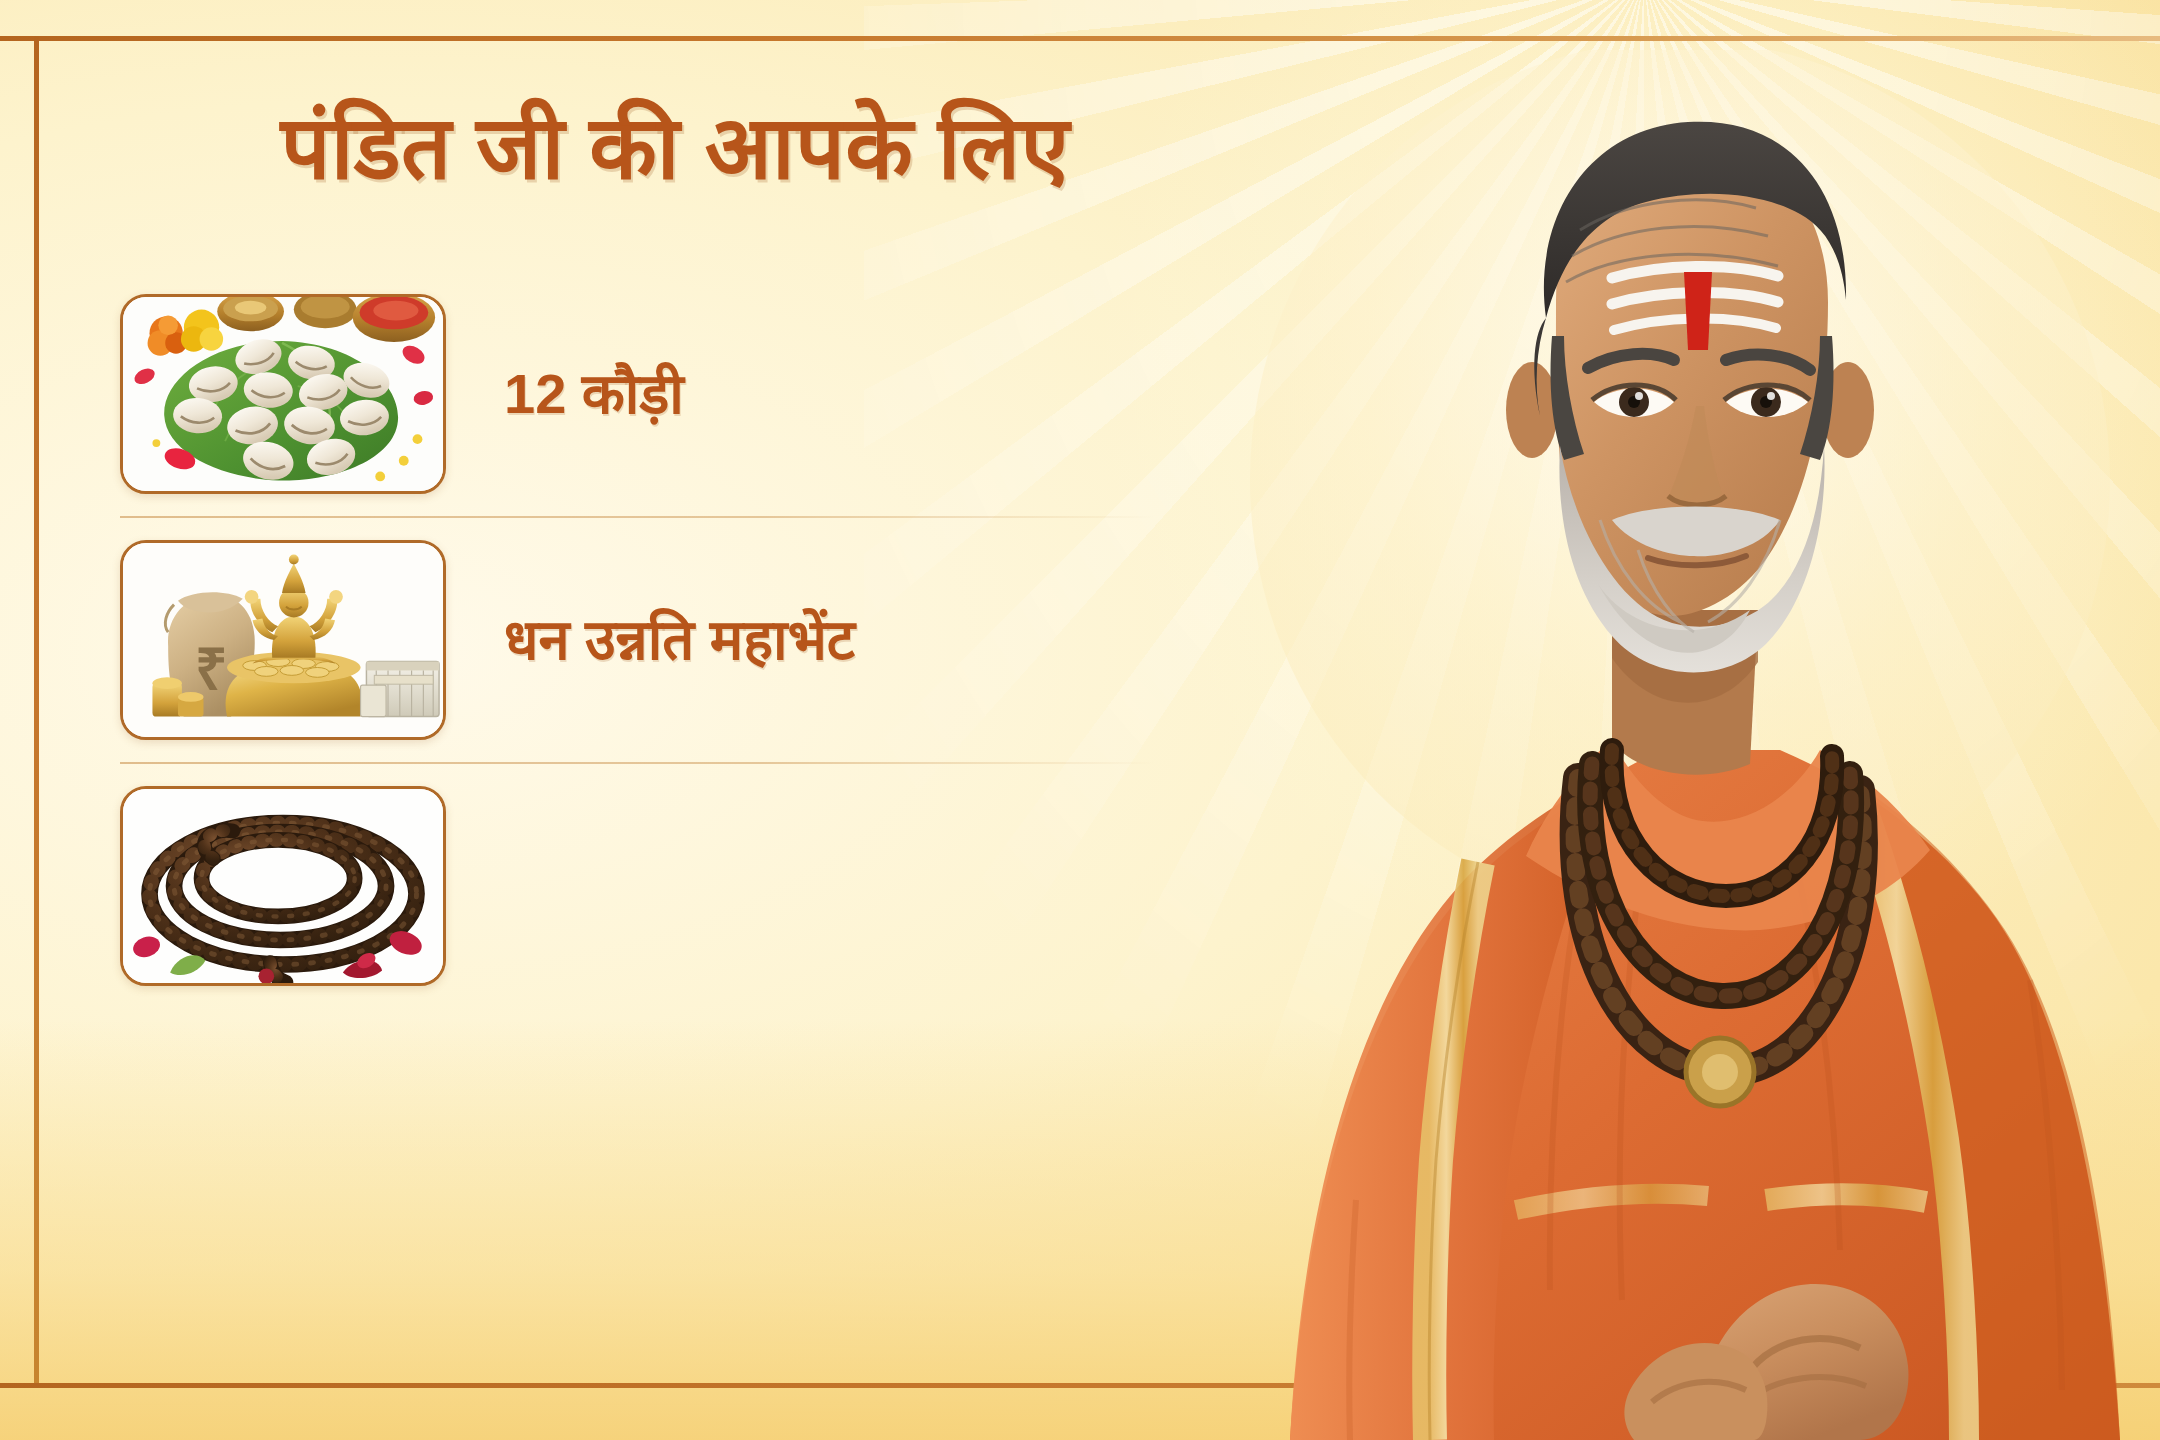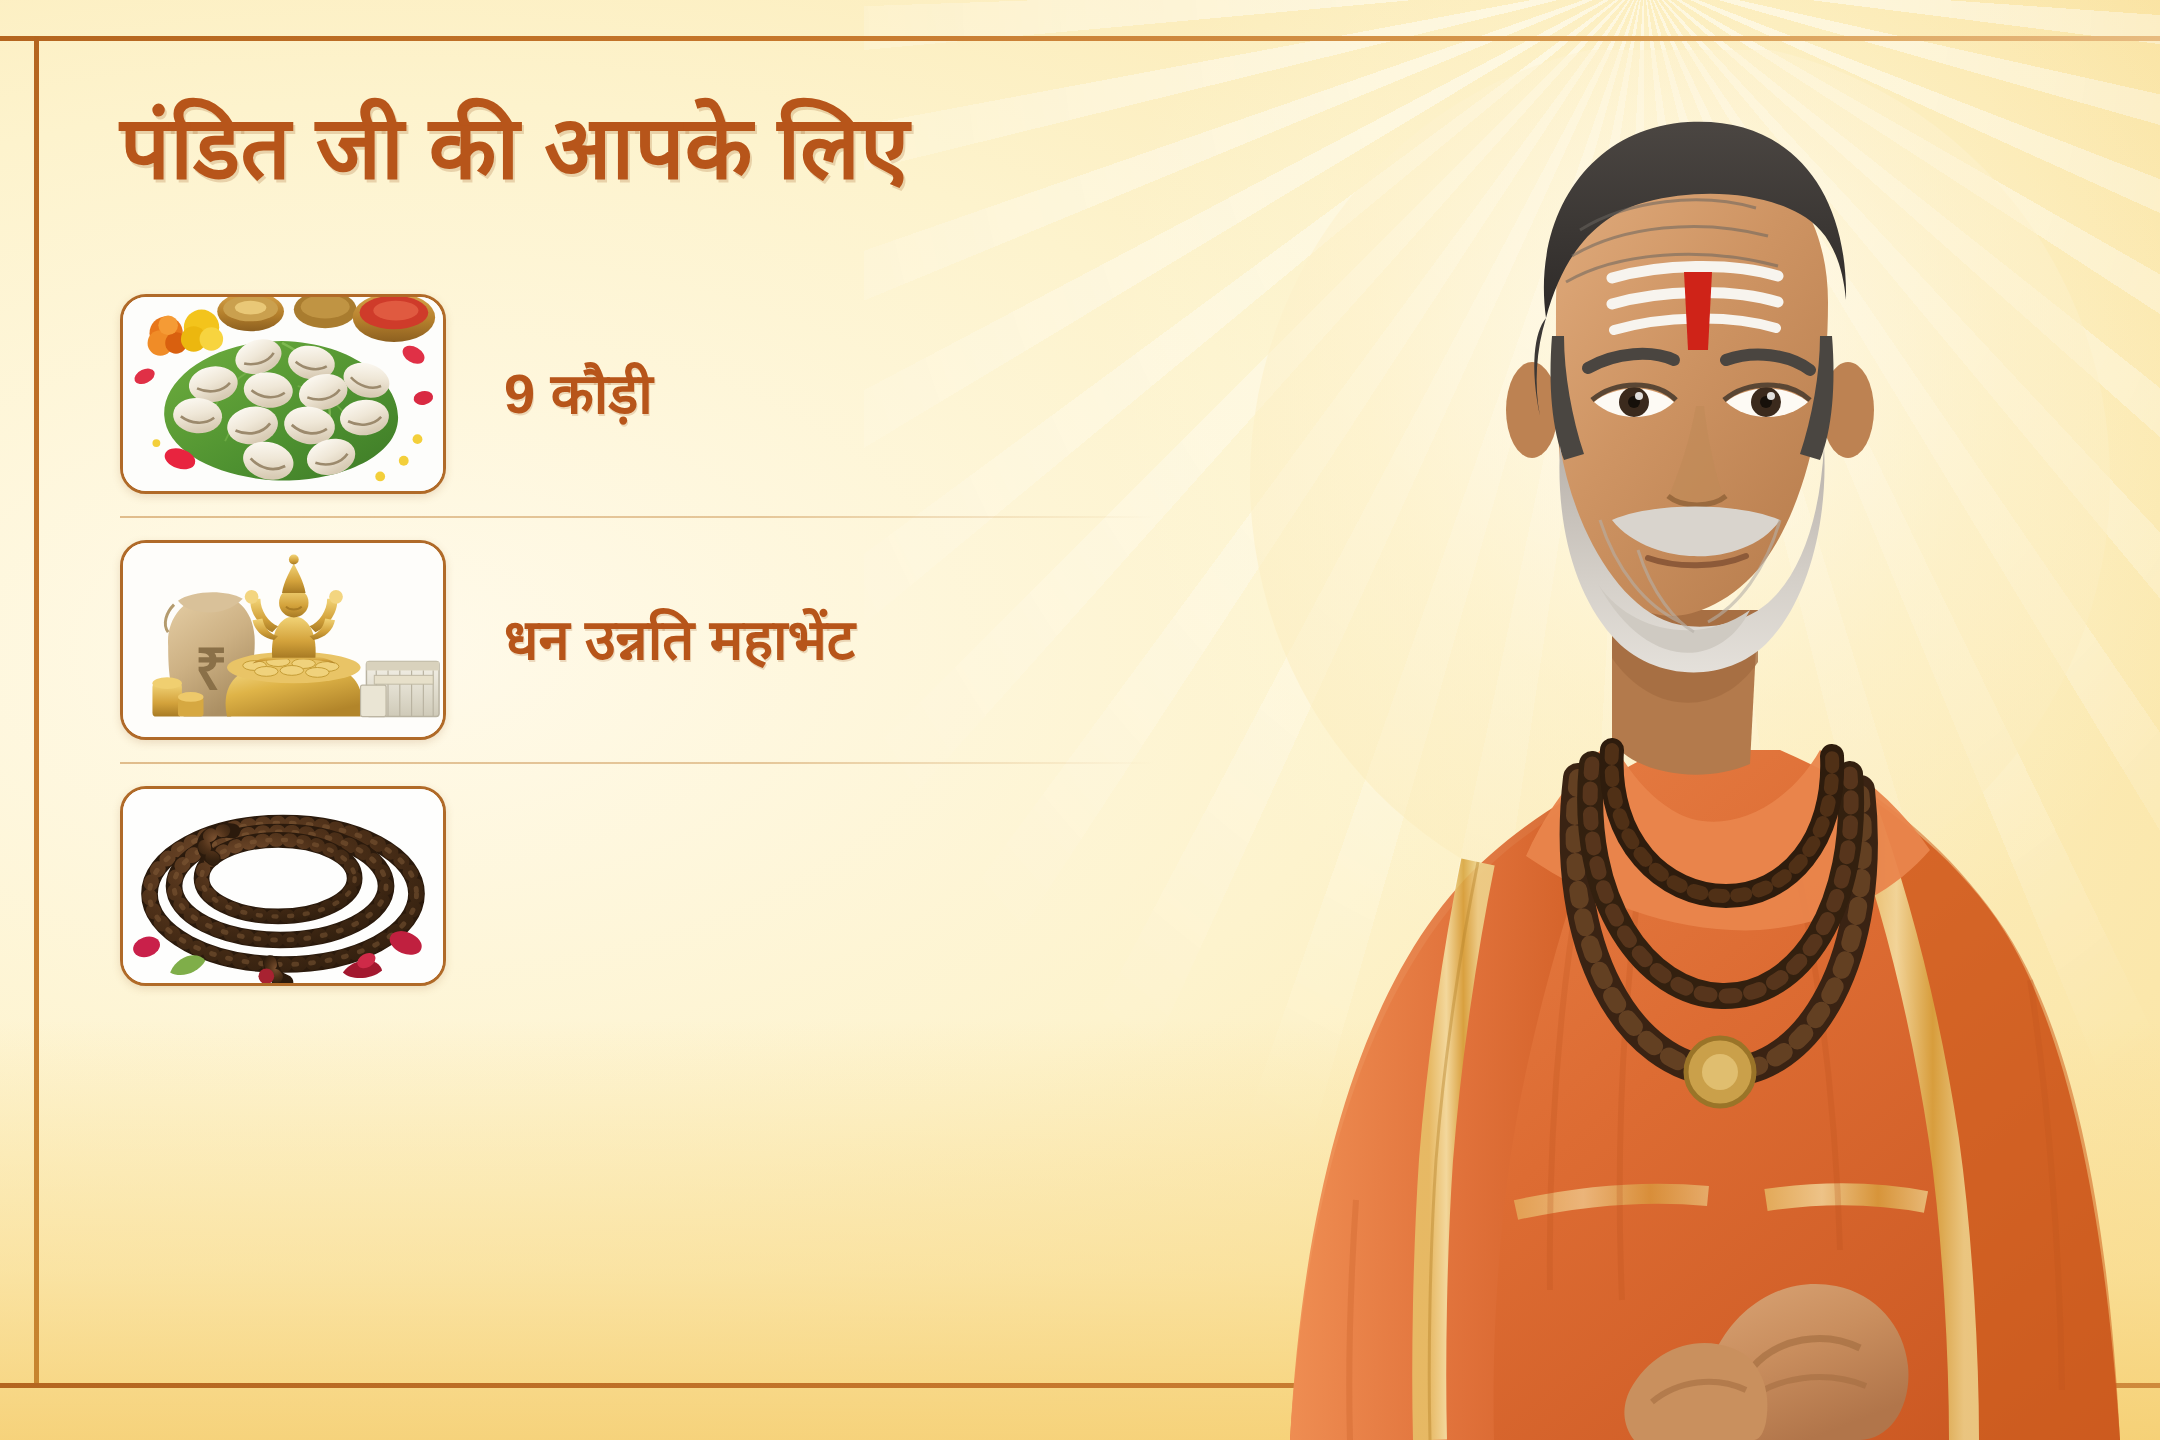--- a/index.html
+++ b/index.html
@@ -10,20 +10,21 @@
   }
   * { box-sizing: border-box; }
 
   .banner {
     position: relative;
     width: 2160px;
     height: 1440px;
     overflow: hidden;
     font-family: "Liberation Sans", "DejaVu Sans", sans-serif;
     background: #fdf3cf;
+    text-align: center;
   }
 
   
   .bg-base {
     position: absolute;
     inset: 0;
     background:
       radial-gradient(ellipse 120% 100% at 18% 45%, #fffaea 0%, #fdf3cd 38%, #fbe7ab 72%, #f9dd94 100%);
   }
   .bg-rays {
@@ -448,21 +449,21 @@
             <ellipse cx="22" cy="82" rx="11" ry="7" fill="#e03046" transform="rotate(-25 22 82)"></ellipse>
             <ellipse cx="58" cy="166" rx="16" ry="10" fill="#e8243f" transform="rotate(18 58 166)"></ellipse>
             <ellipse cx="296" cy="60" rx="12" ry="8" fill="#e03046" transform="rotate(30 296 60)"></ellipse>
             <ellipse cx="306" cy="104" rx="10" ry="7" fill="#d92a42" transform="rotate(-12 306 104)"></ellipse>
             <circle cx="300" cy="146" r="5" fill="#f3cf3a"></circle>
             <circle cx="286" cy="168" r="5" fill="#f3cf3a"></circle>
             <circle cx="262" cy="184" r="5" fill="#f3cf3a"></circle>
             <circle cx="34" cy="150" r="4" fill="#f3cf3a"></circle>
           </svg>
         </div>
-        <div class="item-label">9 कौड़ी</div>
+        <div class="item-label">12 कौड़ी</div>
       </div>
 
       <div class="divider"></div>
 
       <div class="item">
         <div class="thumb">
           <svg viewBox="0 0 326 200" preserveAspectRatio="xMidYMid slice" aria-hidden="true">
             <defs>
               <linearGradient id="goldA" x1="0" y1="0" x2="0.6" y2="1">
                 <stop offset="0%" stop-color="#f6dc8c"></stop>

